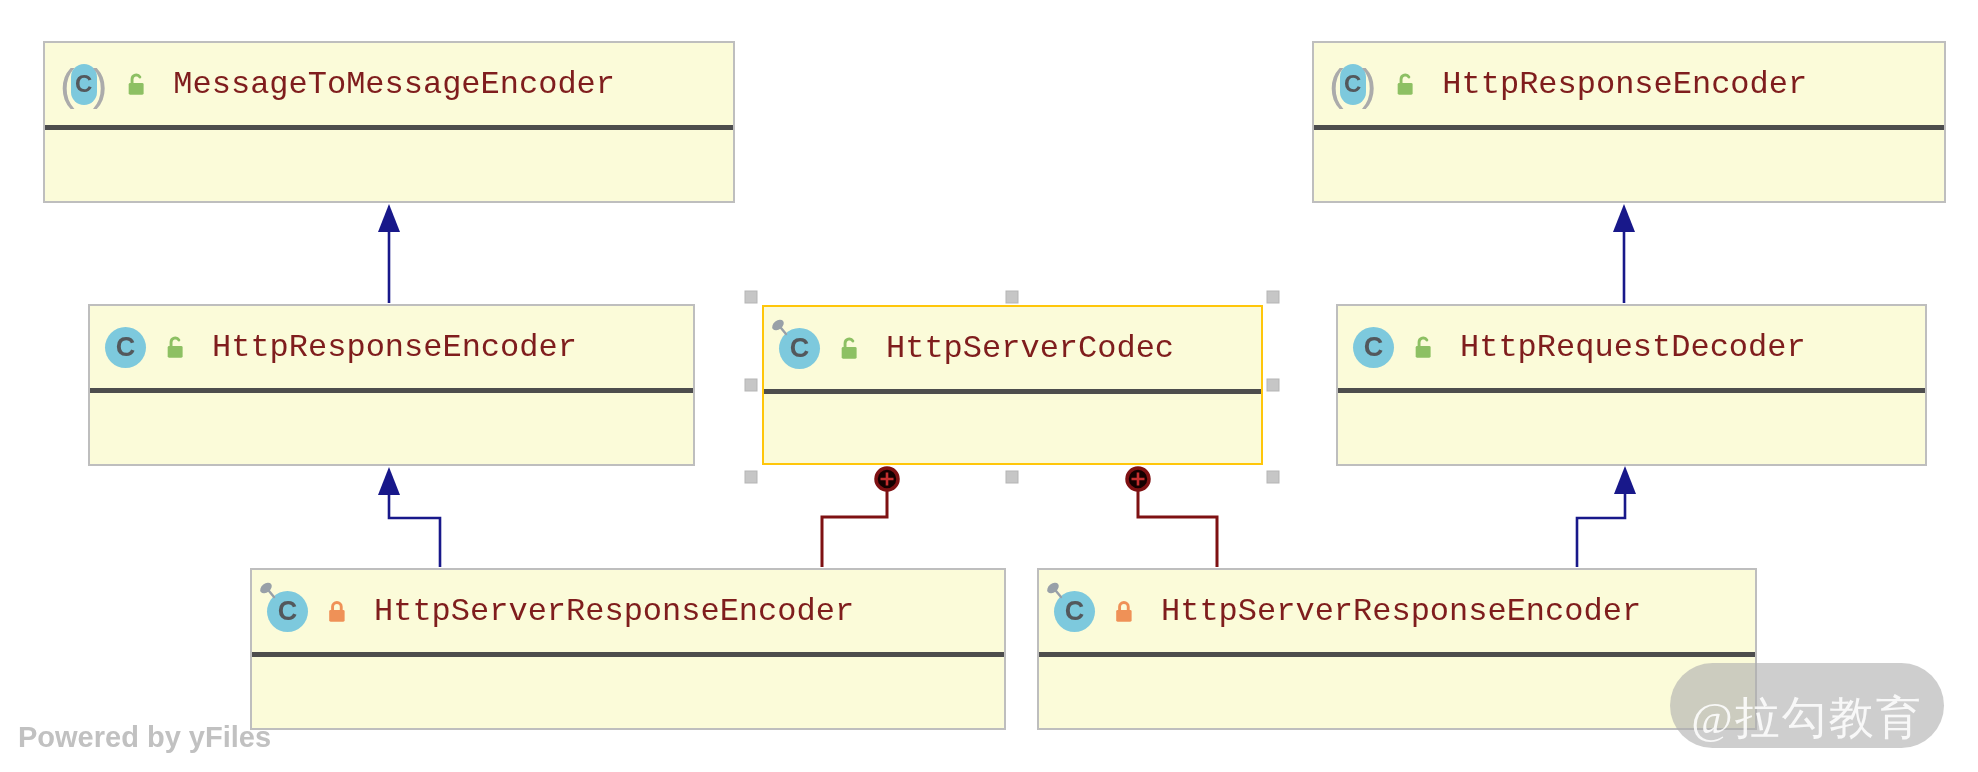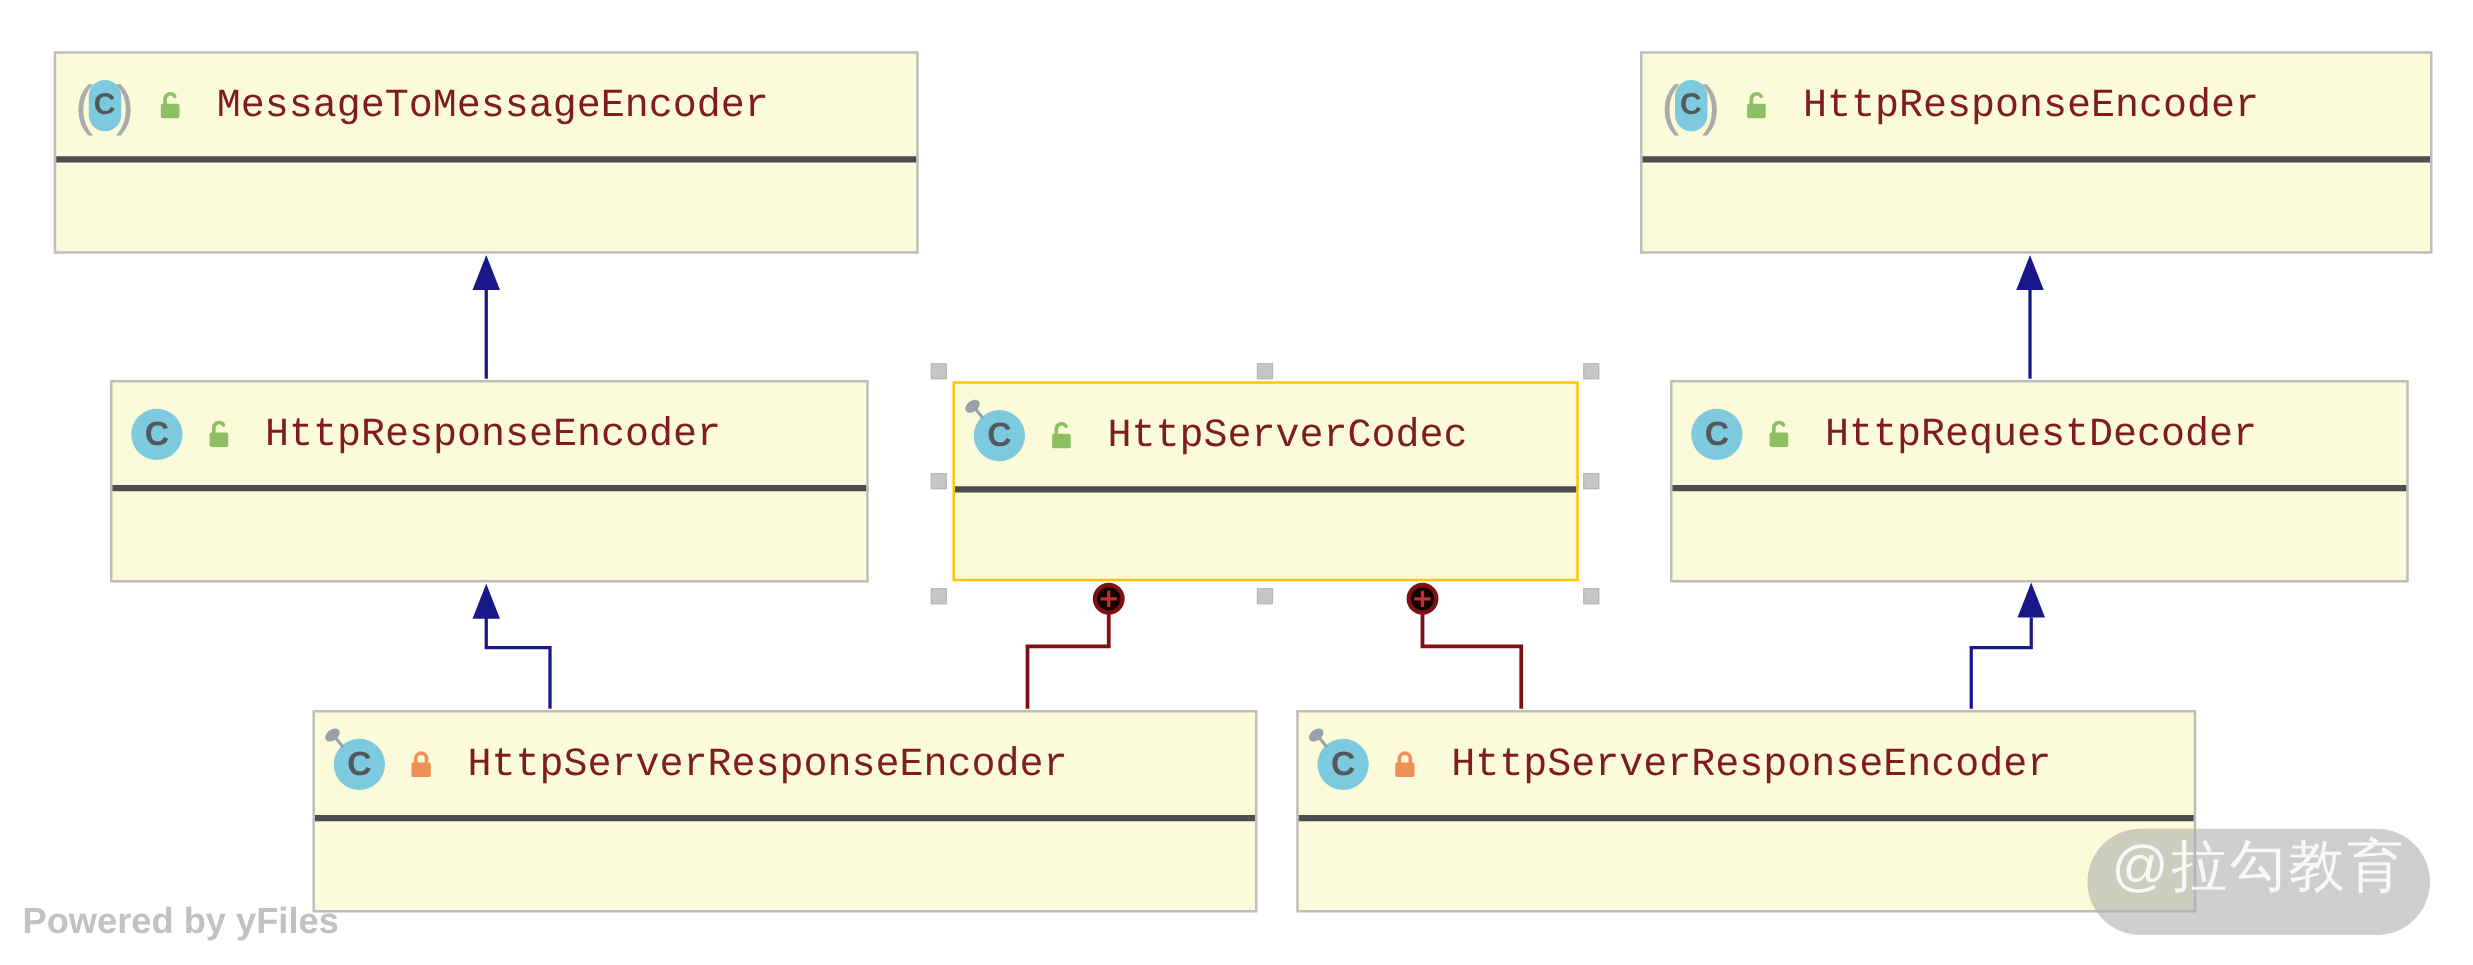--- a/index.html
+++ b/index.html
@@ -25,22 +25,22 @@
   
   svg.overlay{position:absolute;left:0;top:0;pointer-events:none;}
   .edge-inh{fill:none;stroke:#18188A;stroke-width:2.6px;}
   .head-inh{fill:#18188A;stroke:none;}
   .edge-inner{fill:none;stroke:#7E1113;stroke-width:3px;}
   .port{fill:#140000;stroke:#7E1113;stroke-width:3.5px;}
   .portcross{stroke:#C52F2F;stroke-width:2.6px;}
   .handle{fill:#C6C6C6;stroke:#B5B5B5;stroke-width:1px;}
   
   #watermark{position:absolute;left:1670px;top:663px;width:274px;height:85px;border-radius:43px;
-             background:rgba(173,173,173,0.60);display:flex;align-items:flex-start;justify-content:center;
-             color:rgba(255,255,255,0.85);font-size:45px;letter-spacing:2px;z-index:5;}
+             background:rgba(173,173,173,0.60);display:flex;align-items:flex-end;justify-content:center;
+             color:rgba(255,255,255,0.85);font-size:45px;letter-spacing:2px;z-index:5;font-family:Liberation Serif, serif;}
   #yfiles{position:absolute;left:18px;top:721px;font-size:29px;color:#C1C1C1;z-index:5;font-weight:bold;}
 </style>
 </head>
 <body>
 
 <div id="canvas">
 
   <div class="node" style="left:43px;top:41px;width:692px;height:162px;">
     <div class="title">
       <span class="iconwrap">

